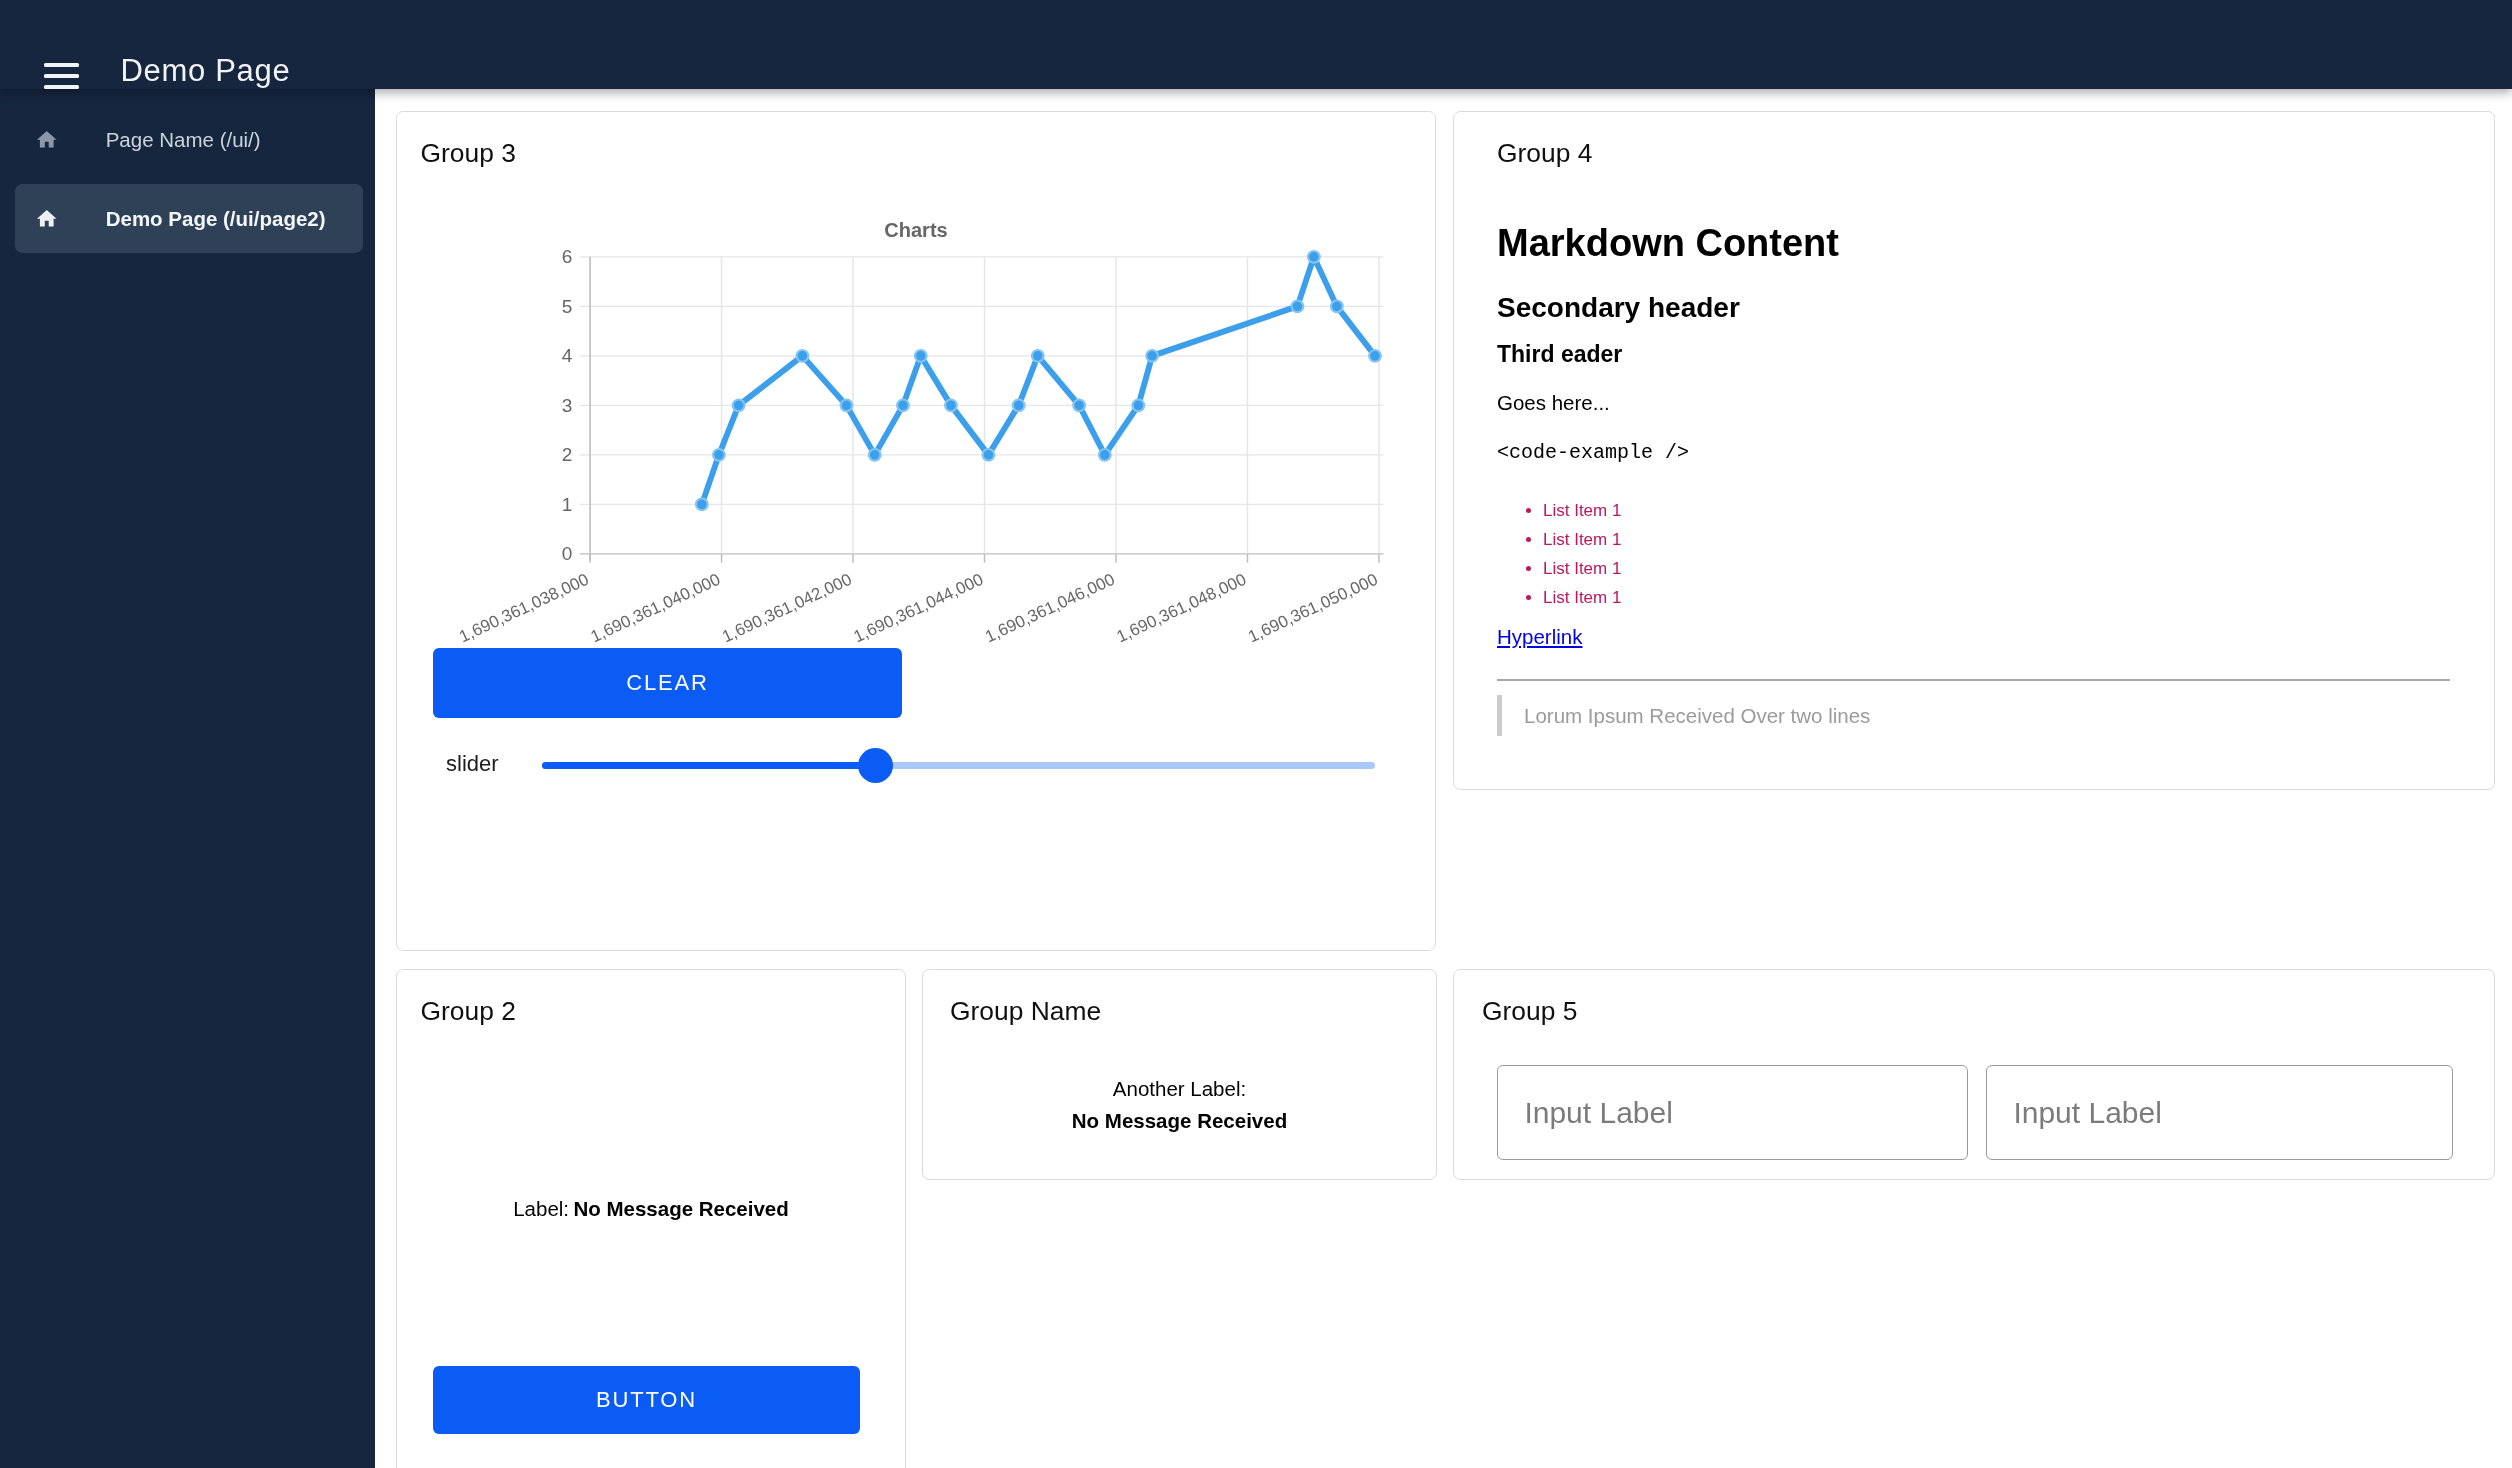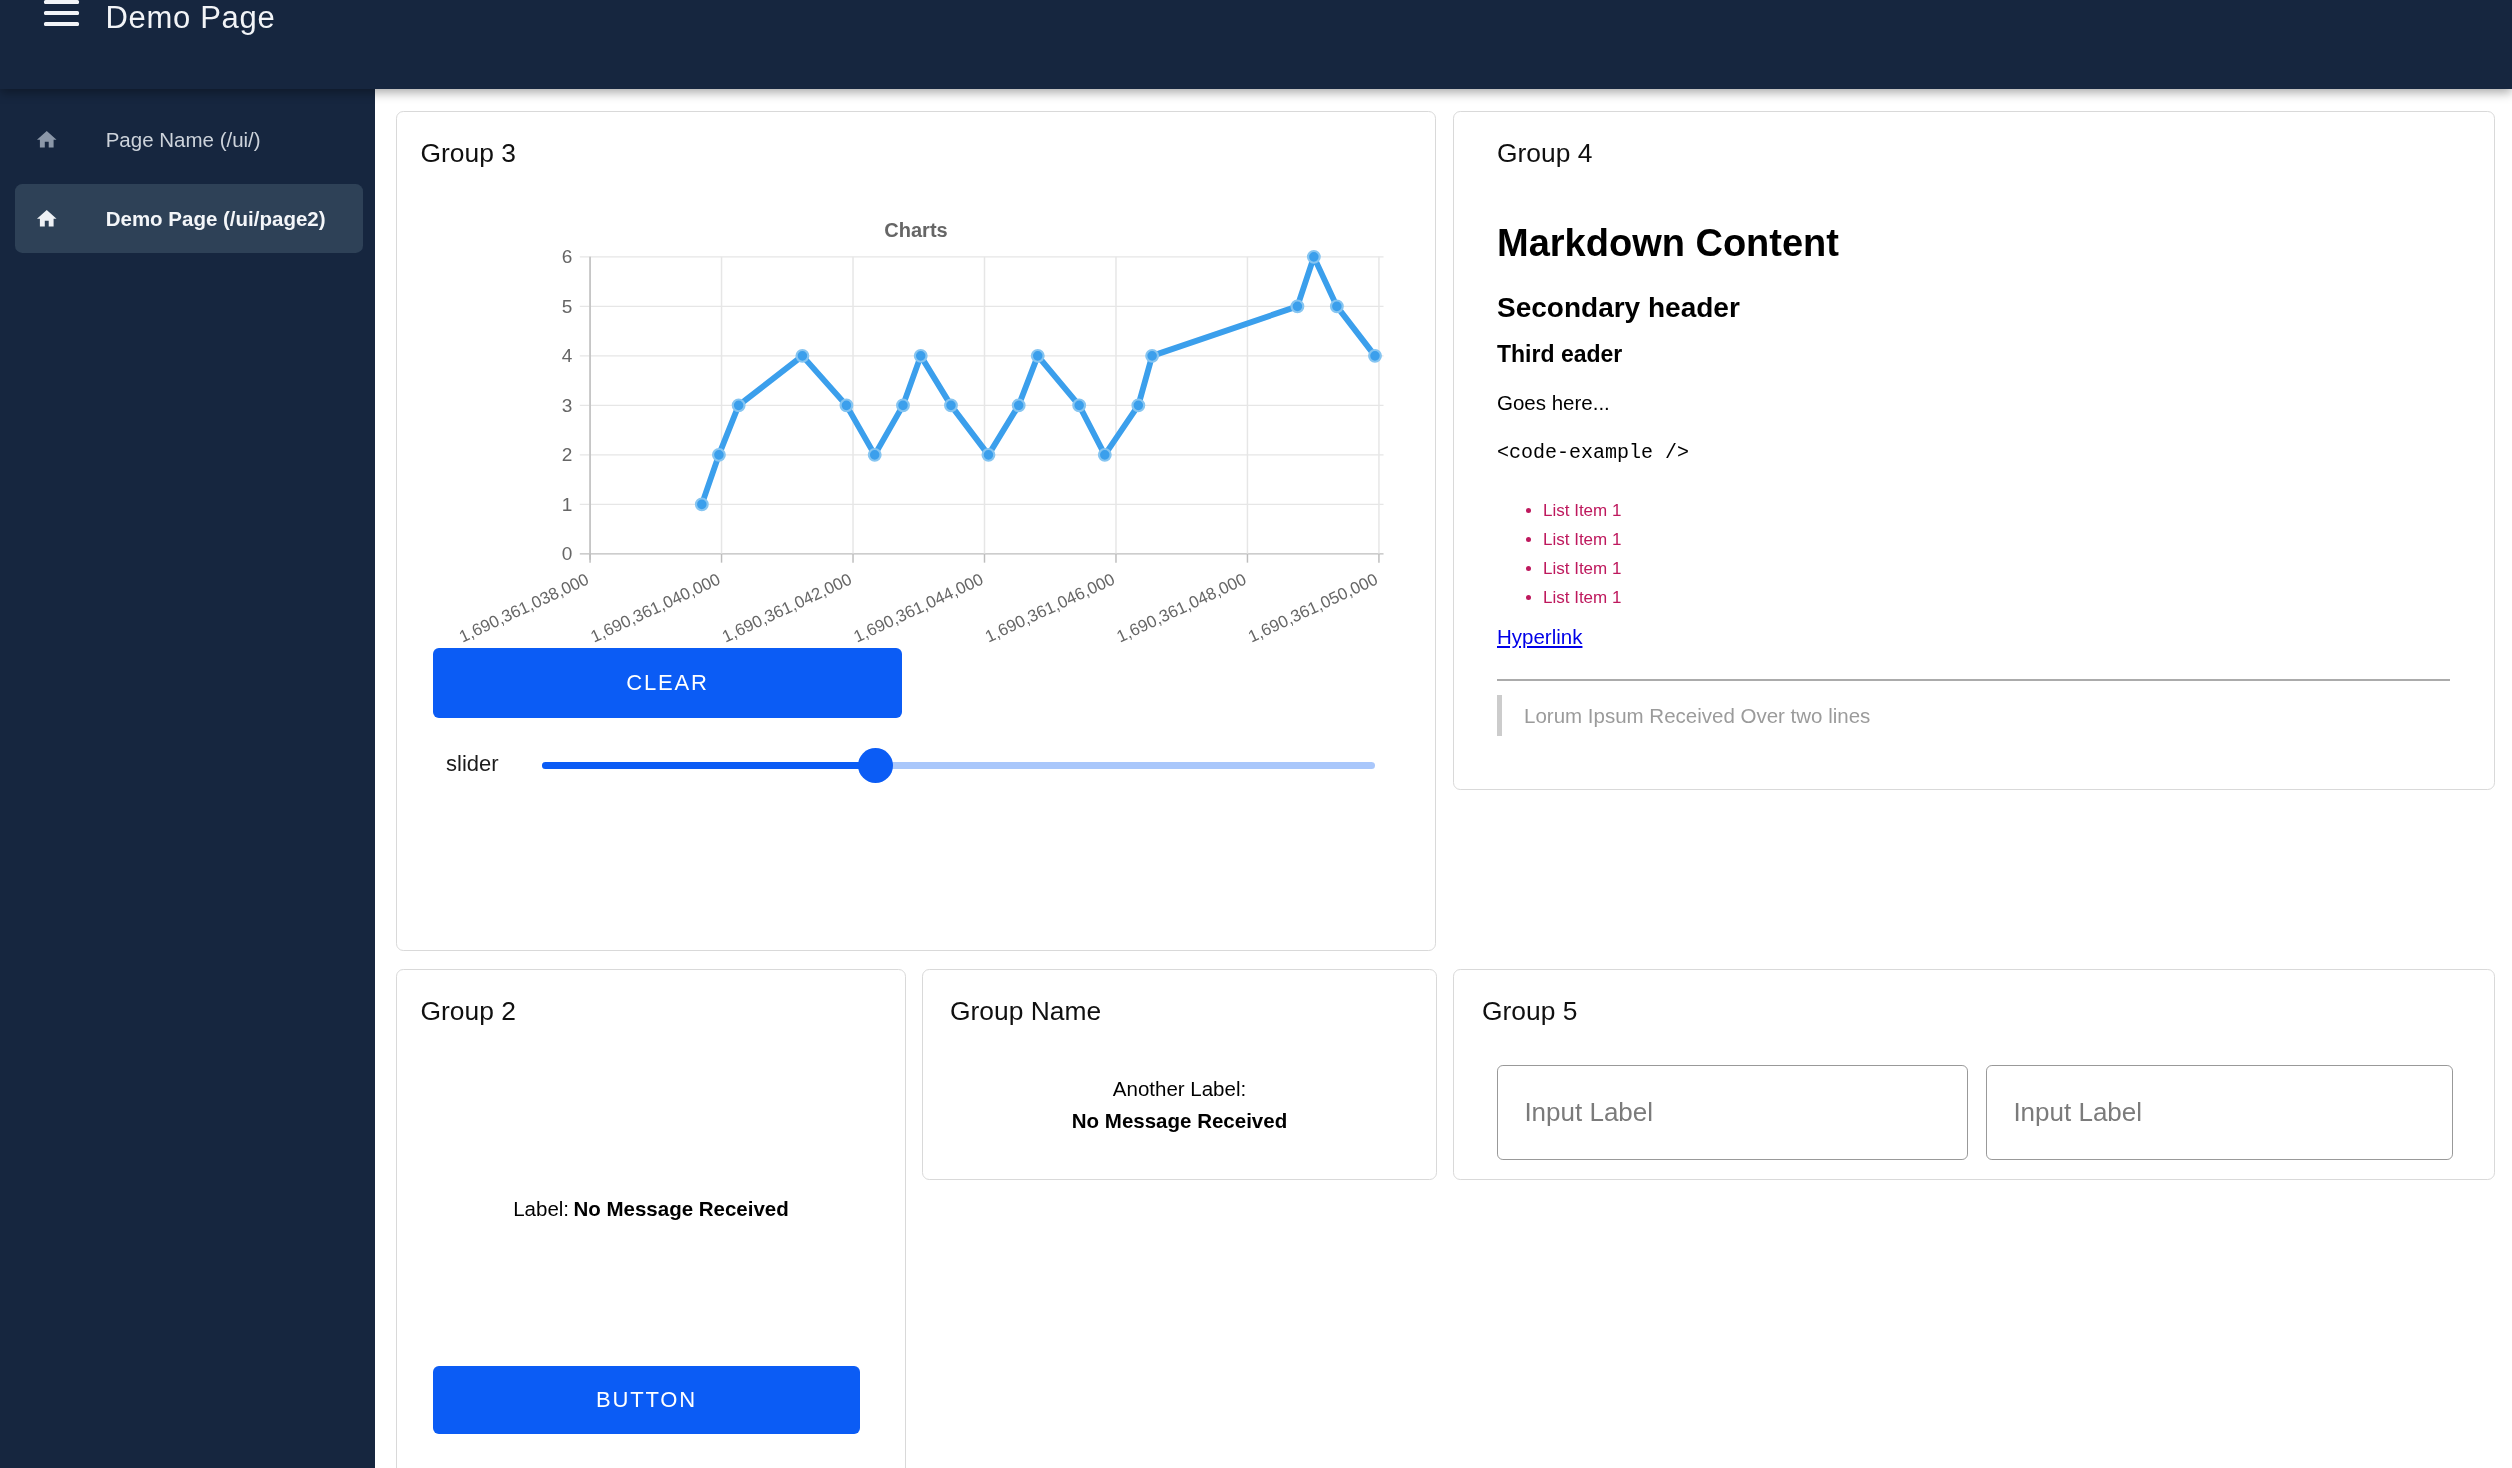--- a/index.html
+++ b/index.html
@@ -2,21 +2,21 @@
 <html style="font-size:11.7px"><head>
 <meta charset="utf-8">
 <style>
   html,body{margin:0;padding:0;background:#fff;}
   .screen{position:relative;width:2512px;height:1468px;overflow:hidden;
           background:#ffffff;font-family:"Liberation Sans",sans-serif;}
 
   
   .topbar{position:absolute;left:0;top:0;width:2512px;height:89px;
           background:#16263f;z-index:30;box-shadow:0 4.4px 10.3px rgba(0,0,0,0.35);
-          display:flex;align-items:flex-start;}
+          display:flex;align-items:flex-end;gap:15px;}
   .hamburger{width:35px;height:26.4px;margin-left:44px;display:flex;flex-direction:column;
              justify-content:space-between;cursor:pointer;}
   .hamburger span{display:block;height:4.4px;width:35px;background:#f2f4f7;border-radius:1.5px;}
   .topbar-title{color:#f2f4f7;font-size:31px;margin-left:26.4px;letter-spacing:0.7px;}
 
   
   .sidebar{position:absolute;left:0;top:89px;width:375px;height:1379px;
            background:#16263f;z-index:20;}
   .nav-item{position:absolute;left:14.7px;width:348px;height:69px;border-radius:7.3px;
             display:flex;align-items:center;cursor:pointer;}
@@ -65,21 +65,21 @@
             padding-left:22px;height:41px;display:flex;align-items:center;}
   .md-quote span{font-size:20.5px;color:#9b9b9b;}
 
   
   .msg-line{position:absolute;left:0;width:100%;text-align:center;font-size:20.5px;color:#000;}
   .msg-line b{margin-left:4.4px;}
   .g2-button{left:36px;top:396px;width:427px;height:68px;}
 
   
   .text-input{position:absolute;top:95px;height:95px;border:1.5px solid #999;
-              border-radius:5.9px;font-size:26px;color:#333;padding:0 26.4px;box-sizing:border-box;
+              border-radius:5.9px;font-size:30px;color:#333;padding:0 26.4px;box-sizing:border-box;
               font-family:"Liberation Sans",sans-serif;background:#fff;}
   .text-input::placeholder{color:#7b7b7b;opacity:1;}
 </style>
 </head>
 <body>
 
 <div class="screen">
 
   <div class="topbar">
     <div class="hamburger">

